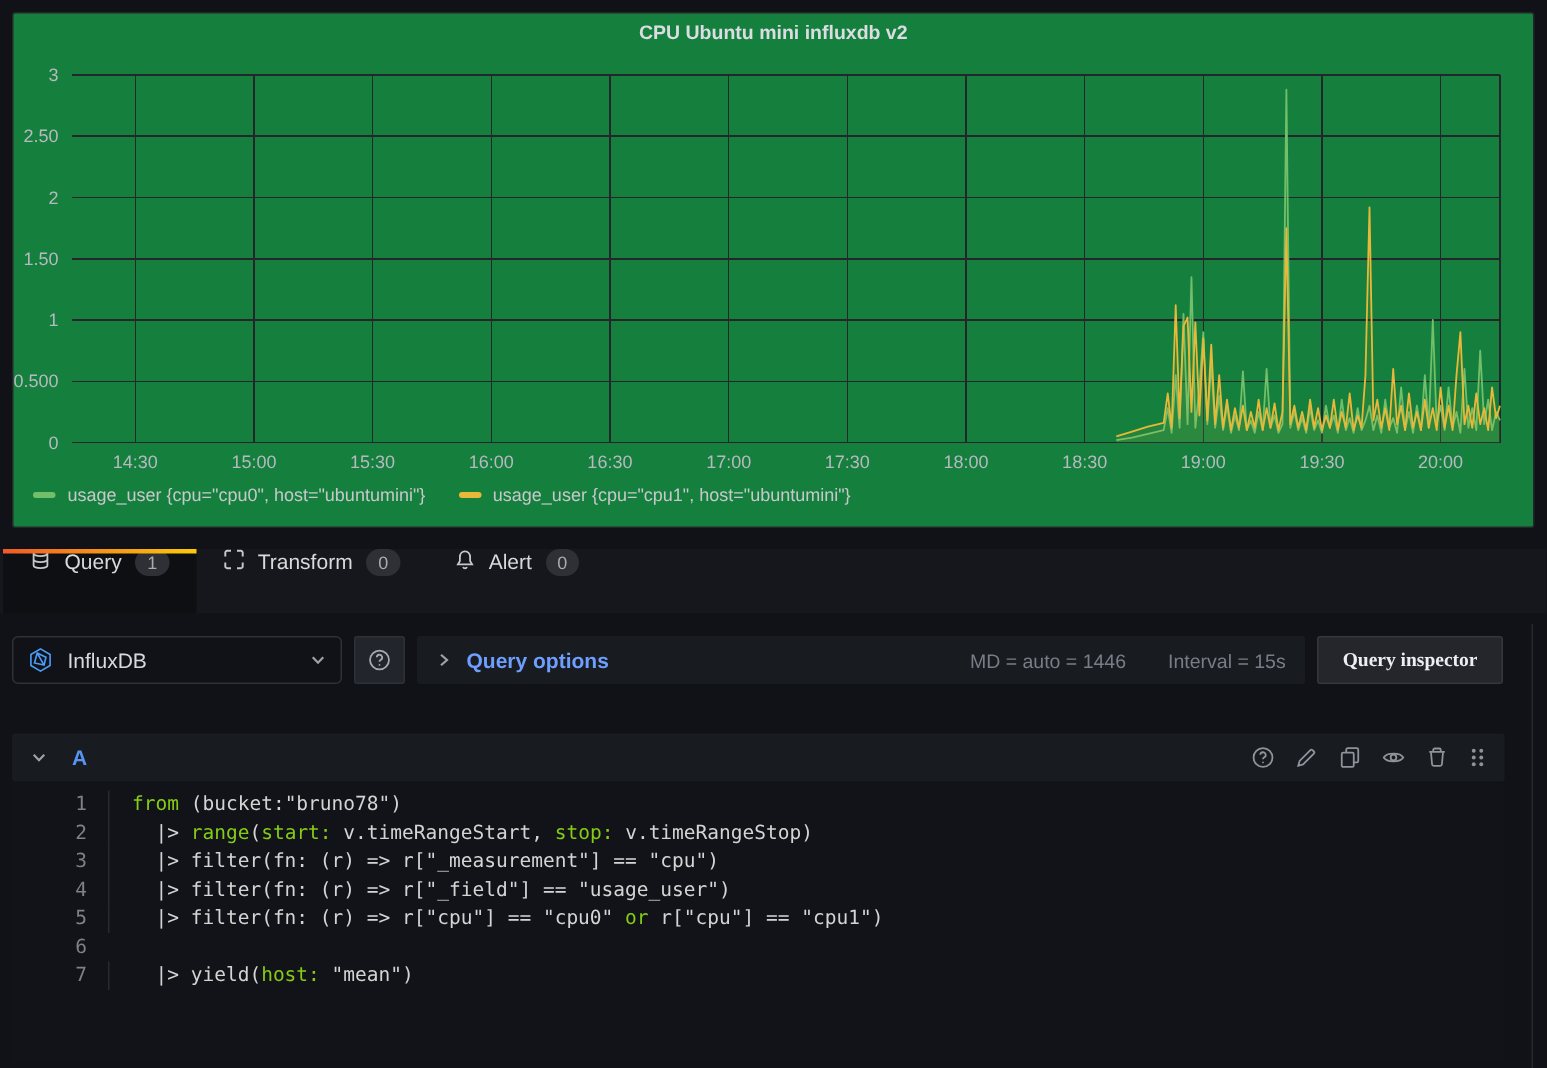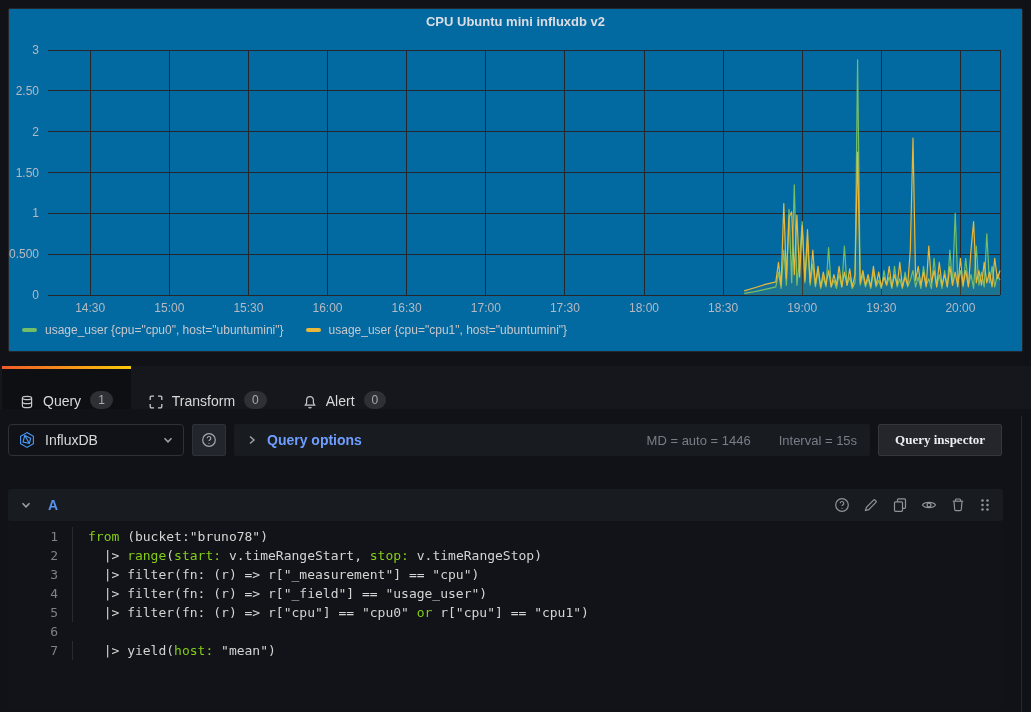--- a/index.html
+++ b/index.html
@@ -9,48 +9,48 @@
     background: #111217;
     color: #d8d9da;
     font-family: "Liberation Sans", sans-serif;
     overflow: hidden;
   }
   
   .panel {
     position: absolute; left: 8px; top: 8px;
     width: 1015px; height: 344px;
     border: 1px solid #24262b; border-radius: 2px;
-    background: #0369a1;
+    background: #15803d;
   }
   .panel-title {
     height: 26px; line-height: 26px; text-align: center;
     font-size: 13px; font-weight: 600; color: #dcdde3; cursor: move;
   }
   svg.chart { display: block; }
   .grid { stroke: #24262c; stroke-width: 1; shape-rendering: crispEdges; }
   .ylab { fill: #b6b9c0; font-size: 12px; text-anchor: end; font-family: "Liberation Sans", sans-serif; }
   .xlab { fill: #b6b9c0; font-size: 12px; text-anchor: middle; font-family: "Liberation Sans", sans-serif; }
   .legend { display: flex; align-items: center; gap: 22px; padding-left: 13px; margin-top: 2px; font-size: 12px; color: #c7c8cc; }
   .legend-item { display: flex; align-items: center; gap: 8px; cursor: pointer; }
   .swatch { width: 15px; height: 4px; border-radius: 2px; }
   
   .tabbar {
     position: absolute; left: 0; top: 366px; width: 1031px; height: 43px;
     background: #16171c; display: flex; align-items: stretch; padding-left: 2px;
   }
-  .tab { position: relative; display: flex; align-items: flex-end; gap: 9px; padding: 0 18px; font-size: 14px; color: #d8d9da; cursor: pointer; }
+  .tab { position: relative; display: flex; align-items: flex-start; gap: 9px; padding: 0 18px; font-size: 14px; color: #d8d9da; cursor: pointer; }
   .tab.active { background: #0e0f13; }
   .tab.active::before { content:""; position:absolute; left:0; right:0; top:0; height:3px;
     background: linear-gradient(90deg,#f05a28,#fbca0a); }
   .badge { background:#2e3035; color:#a8abb1; border-radius:10px; min-width:14px; text-align:center;
     padding:1px 8px; font-size:12px; line-height:16px; }
   .ticon { display:flex; color:#c7c8cc; }
   
   .toolbar { position:absolute; left:8px; top:424px; width:994px; height:32px; display:flex; align-items:stretch; }
-  .ds-picker { width:176px; display:flex; align-items:center; gap:9px; padding:0 9px;
+  .ds-picker { width:220px; display:flex; align-items:center; gap:9px; padding:0 9px;
     background:#111217; border:1px solid #2e3138; border-radius:4px; cursor:pointer; }
   .ds-name { font-size:14px; color:#d8d9da; }
   .ds-caret { margin-left:auto; color:#9da2a9; display:flex; }
   .help-btn { margin-left:8px; width:34px; background:#22252b; border:1px solid #2e3138; border-radius:2px;
     display:flex; align-items:center; justify-content:center; color:#a5a9b0; cursor:pointer; }
   .qo-bar { flex:1; margin-left:8px; background:#181b20; border-radius:2px; display:flex; align-items:center;
     padding:0 13px; cursor:pointer;justify-content:space-between; }
   .qo-caret { color:#9da2a9; display:flex; }
   .qo-label { margin-left:10px; color:#6e9fff; font-size:14px; font-weight:600; }
   .qo-summary { margin-left:auto; display:flex; gap:28px; color:#787d87; font-size:13px; }

